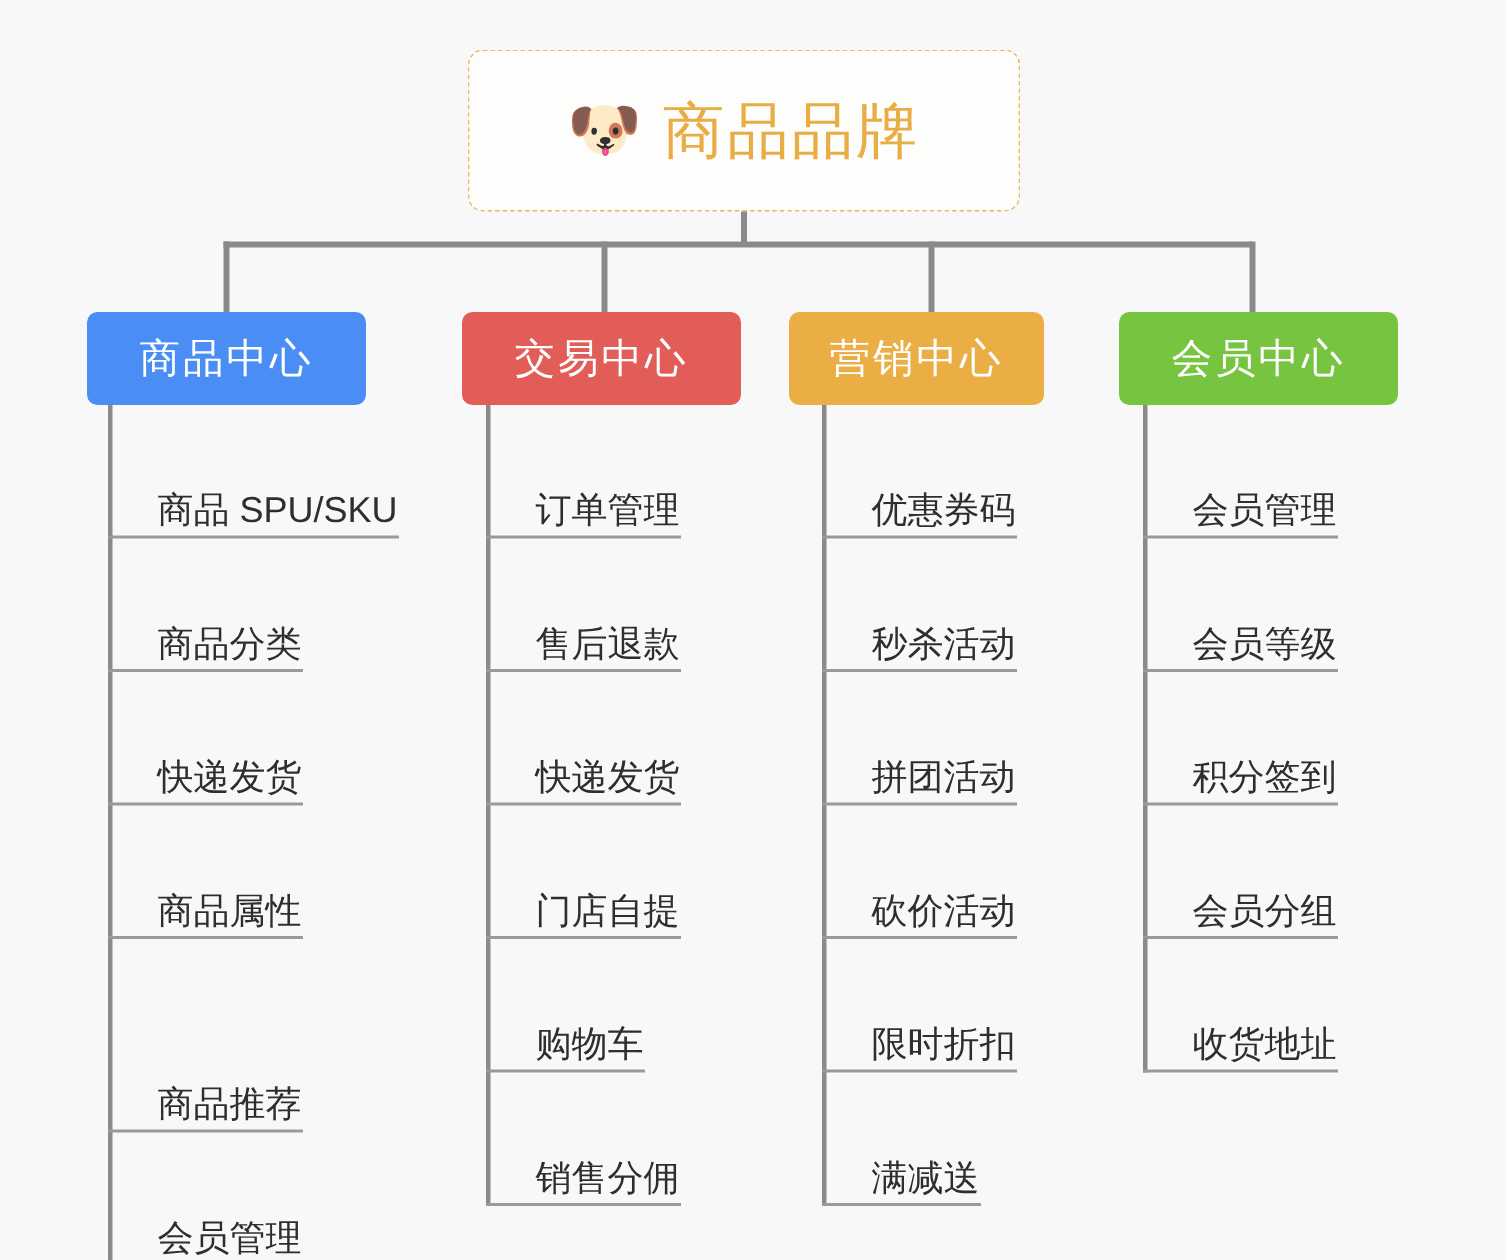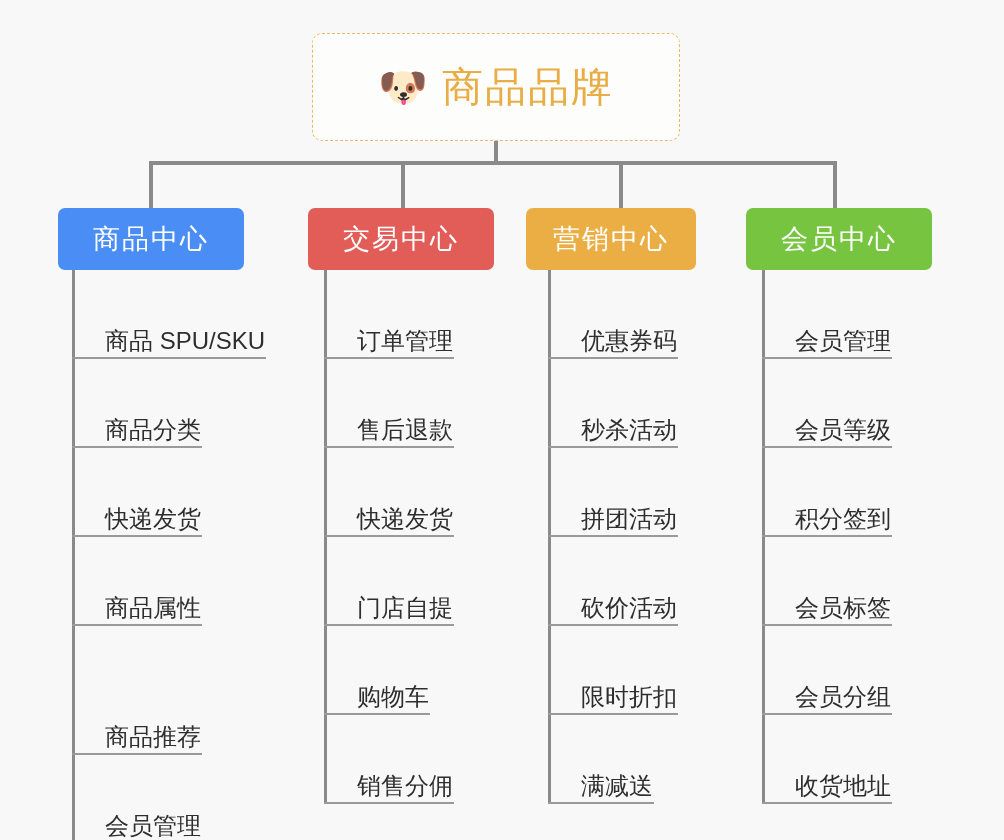--- a/index.html
+++ b/index.html
@@ -238,24 +238,20 @@
           <div style="position: absolute; left: -3px; bottom: 0px; height: 2px; background: rgb(154, 154, 154); width: 130px;"></div>
         </div>
         <div class="child-item" style="--uw: 165px; position: relative;;position:relative;">
           <span class="child-label">会员等级</span>
           <div style="position: absolute; left: -3px; bottom: 0px; height: 2px; background: rgb(154, 154, 154); width: 130px;"></div>
         </div>
         <div class="child-item" style="--uw: 165px; position: relative;;position:relative;">
           <span class="child-label">积分签到</span>
           <div style="position: absolute; left: -3px; bottom: 0px; height: 2px; background: rgb(154, 154, 154); width: 130px;"></div>
         </div>
-        <div class="child-item" style="--uw: 165px; position: relative;;position:relative;">
-          <span class="child-label">会员标签</span>
-          <div style="position: absolute; left: -3px; bottom: 0px; height: 2px; background: rgb(154, 154, 154); width: 130px;"></div>
-        </div>
         <div class="child-item" style="--uw: 165px; position: relative;;position:relative;text-align:right;">
           <span class="child-label">会员分组</span>
           <div style="position: absolute; left: -3px; bottom: 0px; height: 2px; background: rgb(154, 154, 154); width: 130px;"></div>
         </div>
         <div class="child-item" style="--uw: 165px; position: relative;;position:relative;">
           <span class="child-label">收货地址</span>
           <div style="position: absolute; left: -3px; bottom: 0px; height: 2px; background: rgb(154, 154, 154); width: 130px;"></div>
         </div>
       </div>
     </div>

